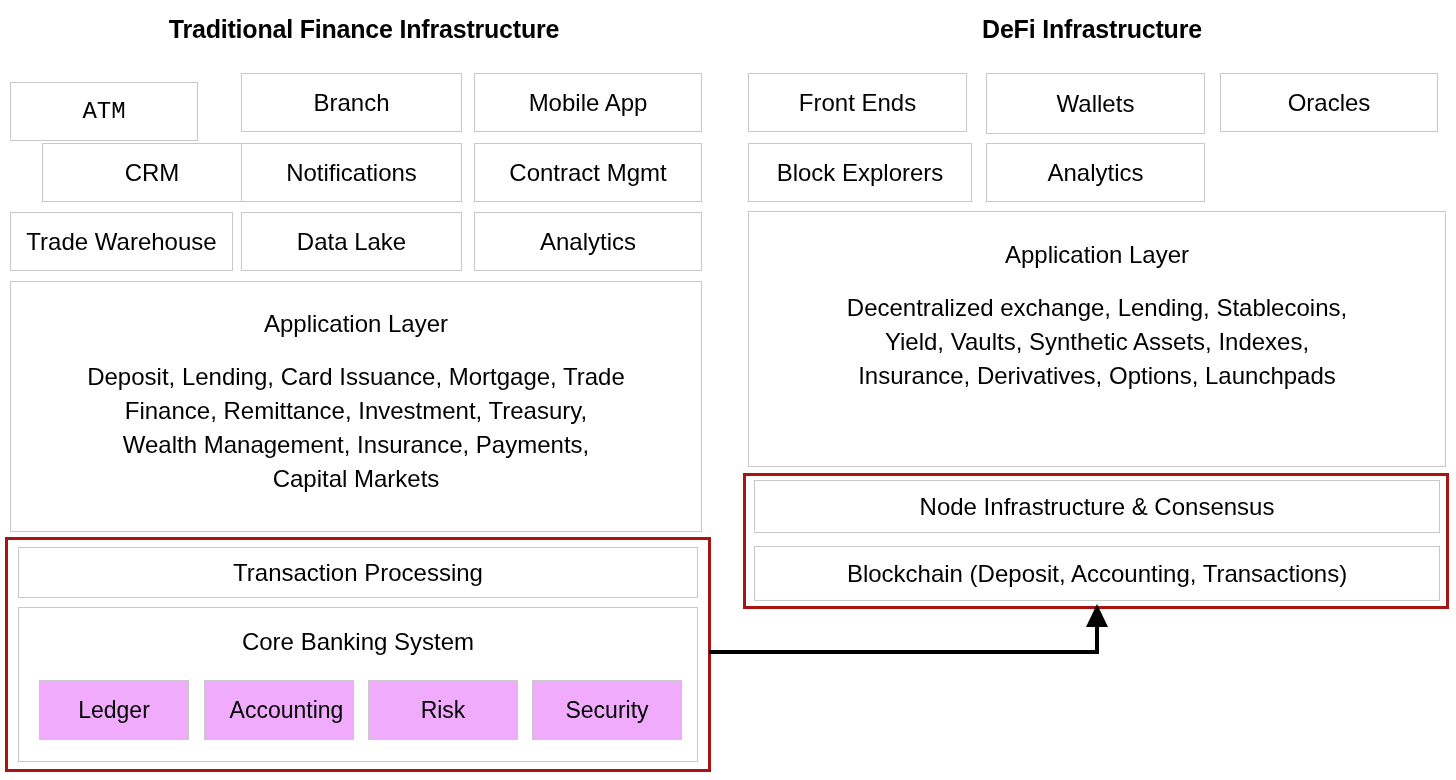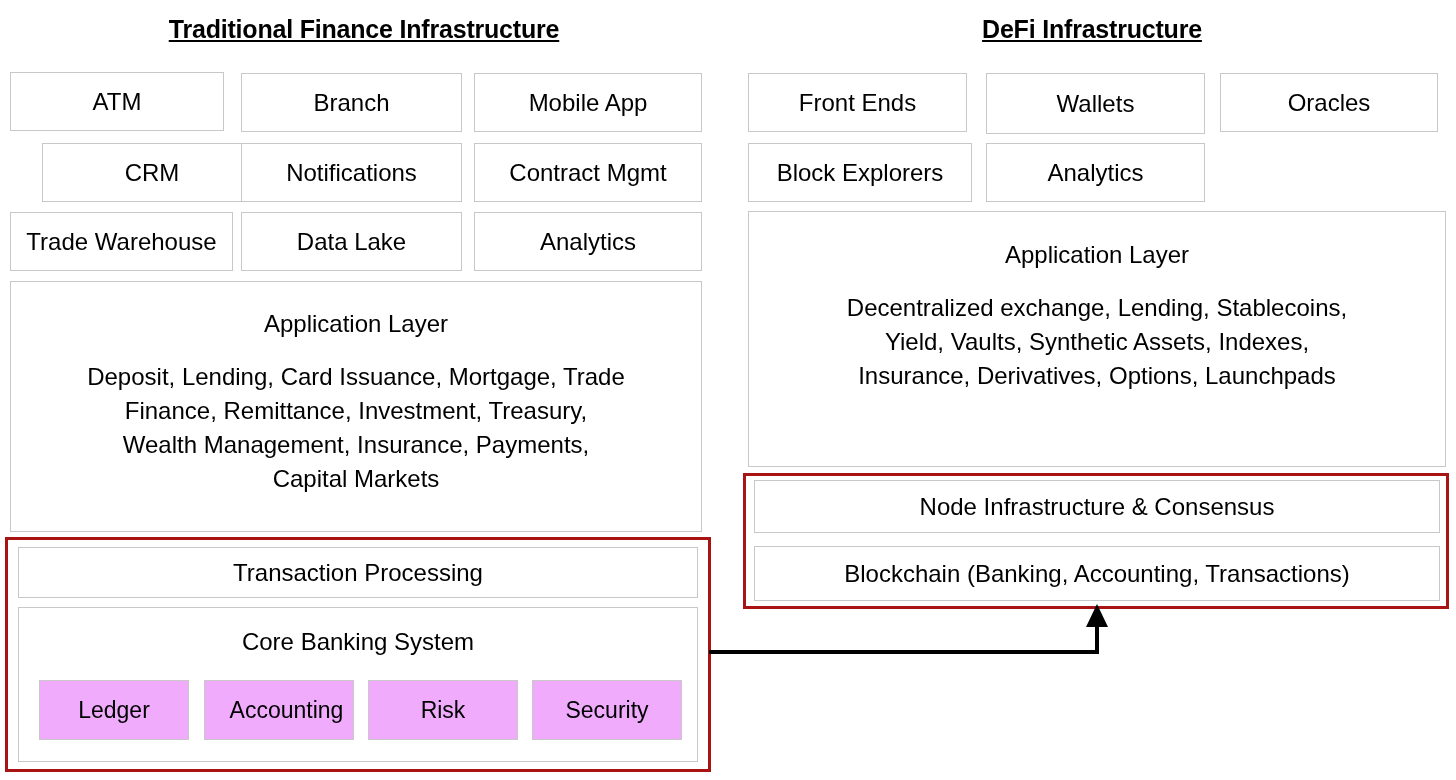--- a/index.html
+++ b/index.html
@@ -30,21 +30,20 @@
   .col-right { left: 728px; width: 728px; }
 
   .section-title {
     text-align: center;
     font-size: 25px;
     font-weight: bold;
     letter-spacing: -0.2px;
     line-height: 1;
     padding-top: 17px;
     color: #000000;
-    text-decoration: underline;
   }
 
   
   .box {
     position: absolute;
     box-sizing: border-box;
     border: 1px solid #c8c8c8;
     background: #ffffff;
     display: flex;
     flex-direction: column;
@@ -107,21 +106,21 @@
 </style>
 </head>
 <body>
 
 <div class="canvas">
 
   <div class="col col-left">
     <div class="section-title">Traditional Finance Infrastructure</div>
   </div>
 
-  <div class="box" style="left:10px; top:72px; width:214px; height:59px;">
+  <div class="box" style="left:10px; top:82px; width:188px; height:59px;font-family:Liberation Mono, monospace;">
     <span>ATM</span>
   </div>
   <div class="box" style="left:241px; top:73px; width:221px; height:59px;">
     <span>Branch</span>
   </div>
   <div class="box" style="left:474px; top:73px; width:228px; height:59px;">
     <span>Mobile App</span>
   </div>
 
   <div class="box" style="left:23px; top:143px; width:220px; height:59px;margin-left:19px;">
@@ -203,21 +202,21 @@
 Insurance, Derivatives, Options, Launchpads</div>
   </div>
 
   <div class="redbox" style="left:743px; top:473px; width:706px; height:136px;"></div>
 
   <div class="box" style="left:754px; top:480px; width:686px; height:53px;">
     <span>Node Infrastructure &amp; Consensus</span>
   </div>
 
   <div class="box" style="left:754px; top:546px; width:686px; height:55px;">
-    <span>Blockchain (Banking, Accounting, Transactions)</span>
+    <span>Blockchain (Deposit, Accounting, Transactions)</span>
   </div>
 
   <svg class="connector" viewBox="0 0 1456 780" width="1456" height="780">
     <path d="M 709 652 L 1097 652 L 1097 620" fill="none" stroke="#000000" stroke-width="4"></path>
     <polygon points="1097,604 1086,627 1108,627" fill="#000000"></polygon>
   </svg>
 
 </div>
 
 </body></html>

